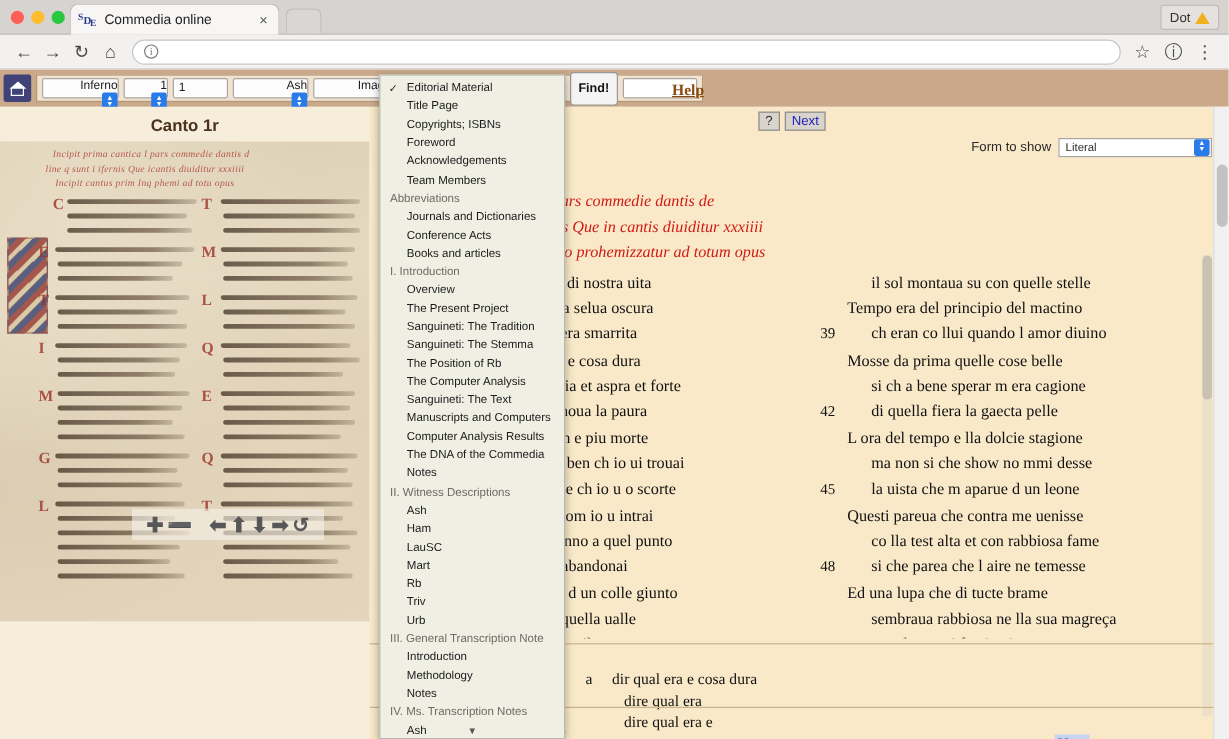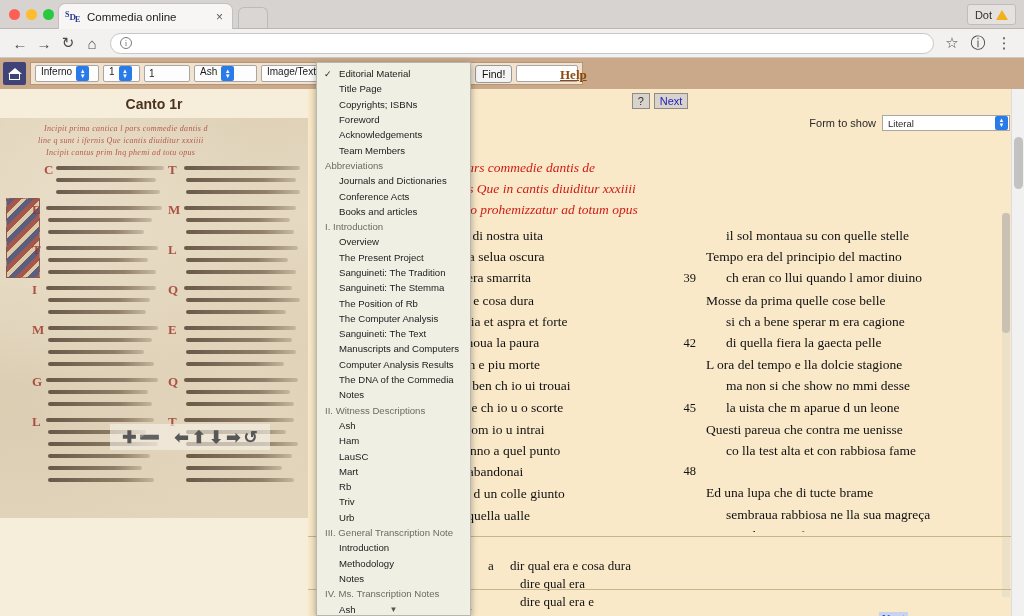--- a/index.html
+++ b/index.html
@@ -113,44 +113,44 @@
     border: 1.6px solid #ffffff; border-top: none;
   }
   .ctrl-group {
     position: absolute; top: 4px; background: #f1e3cf;
     border: 1px solid #b49776; height: 23px; display: flex;
     align-items: center; padding: 0 4px; gap: 4px;
   }
   .ctrl-left { left: 30px; }
   .sel {
     height: 17px; background: #fdfdfd; border: 1px solid #a9a6a3;
-    border-radius: 2px; display: flex; align-items: flex-start;
-    font-size: 10px; color: #1a1a1a; padding-left: 5px; position: relative;
+    border-radius: 2px; display: flex; align-items: flex-end;
+    font-size: 10px; color: #1a1a1a; padding-left: 5px; position: relative; flex-direction: column;
   }
   .sel .caret {
     width: 13px; height: 15px; background: #2a7bea; margin-left: 4px;
     border-radius: 2px; display: flex; flex-direction: column;
     align-items: center; justify-content: center; color: #fff;
     font-size: 6px; line-height: 5px; flex: none;
   }
   .txtfield {
     height: 17px; background: #fdfdfd; border: 1px solid #a9a6a3;
     border-radius: 2px; font-size: 10px; color: #1a1a1a;
     display: flex; align-items: center; padding: 0 4px;
   }
   .btn-go {
     height: 18px; background: #efefef; border: 1px solid #9b9894;
     border-radius: 3px; font-size: 10.5px; padding: 0 6px;
     display: flex; align-items: center; color: #111;
   }
   .ctrl-right { left: 470px; }
   .btn-find {
-    height: 18px; background: #f4f4f4; border: 1px solid #9b9894;
+    height: 28px; background: #f4f4f4; border: 1px solid #9b9894;
     border-radius: 3px; font-size: 10.5px; padding: 0 6px;
-    display: flex; align-items: center; color: #111;
+    display: flex; align-items: center; color: #111; font-weight: bold;
   }
   .find-input {
     height: 17px; width: 62px; background: #fff; border: 1px solid #a9a6a3;
     border-radius: 2px;
   }
   .help-link {
     position: absolute; left: 560px; top: 9px; font-size: 13px;
     font-weight: bold; color: #8a4a10; text-decoration: underline;
     font-family: "Liberation Serif", serif;
   }
@@ -667,20 +667,21 @@
             <div class="vrow">
                 <span class="vnum"></span>
                 <span class="vtext">Questi pareua che contra me uenisse</span>
               </div>
             <div class="vrow">
                 <span class="vnum"></span>
                 <span class="vtext ind">co lla test alta et con rabbiosa fame</span>
               </div>
             <div class="vrow">
                 <span class="vnum">48</span>
+                <span class="vtext ind">si che parea che l aire ne temesse</span>
               </div>
             <div class="vrow">
                 <span class="vnum"></span>
                 <span class="vtext">Ed una lupa che di tucte brame</span>
               </div>
             <div class="vrow">
                 <span class="vnum"></span>
                 <span class="vtext ind">sembraua rabbiosa ne lla sua magreça</span>
               </div>
             <div class="vrow">

